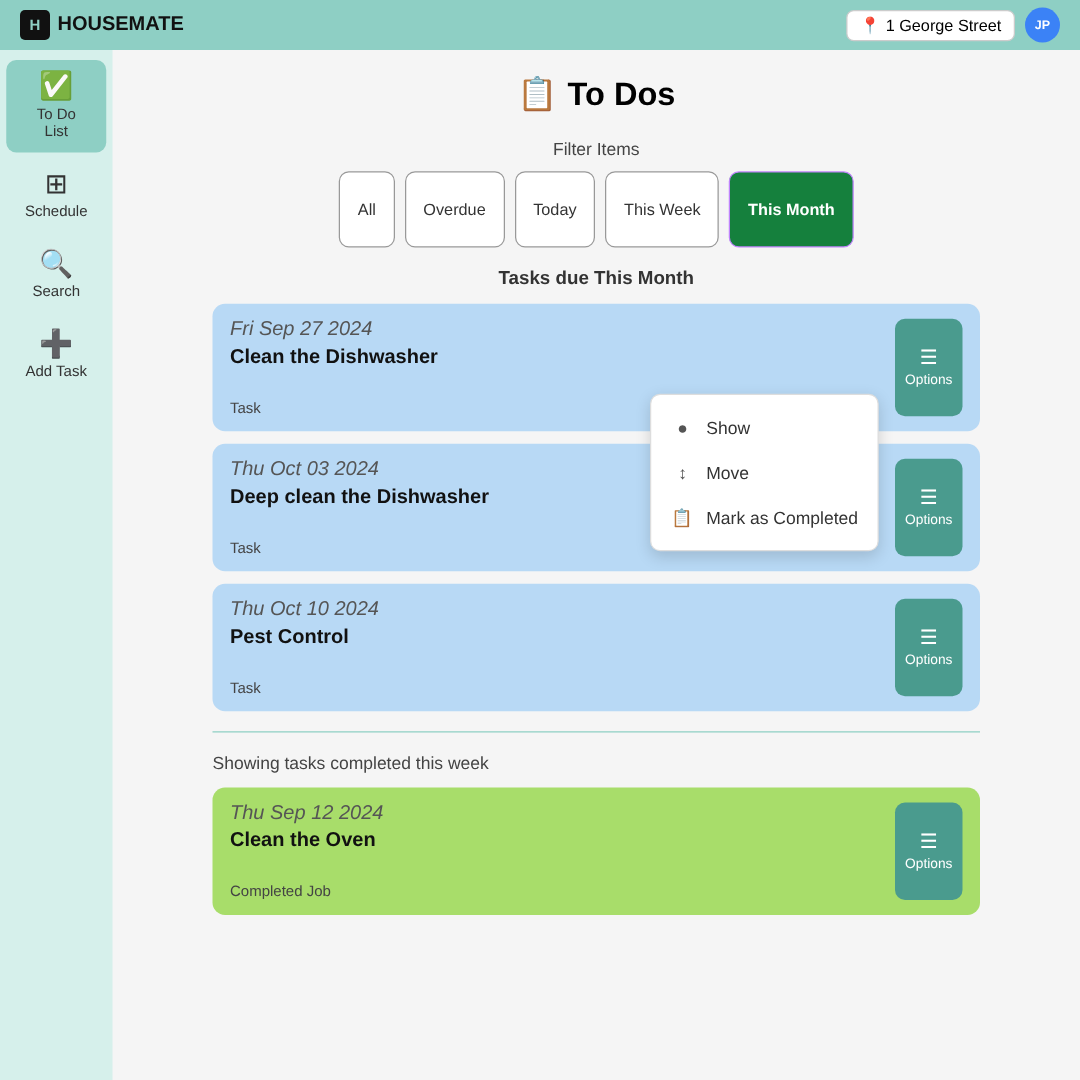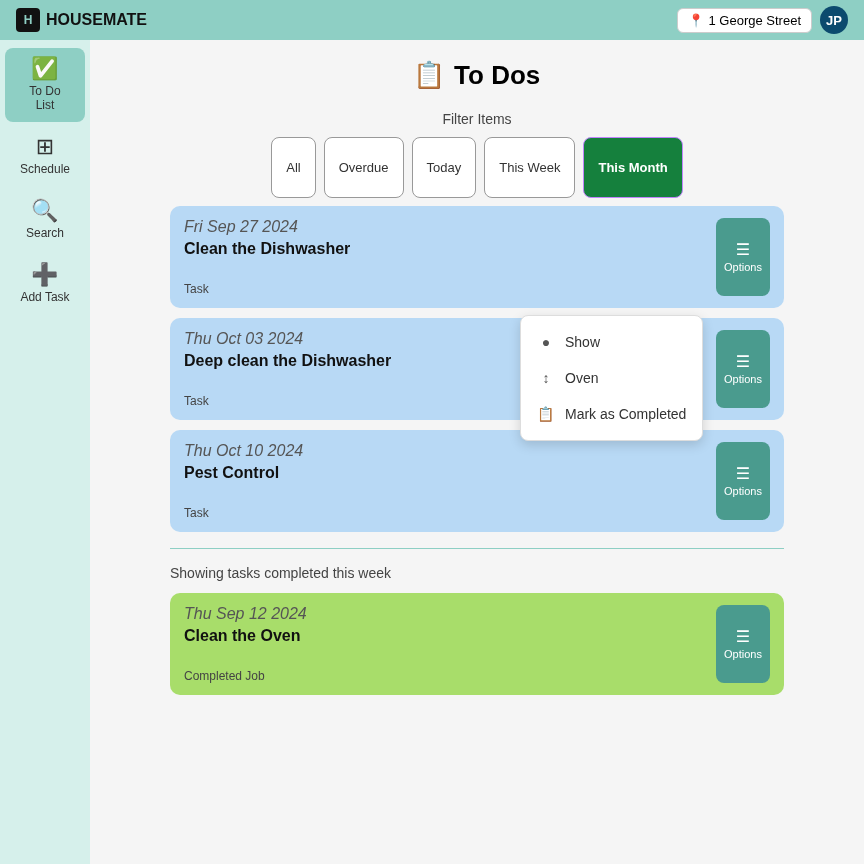--- a/index.html
+++ b/index.html
@@ -52,28 +52,28 @@
       border: 1px solid #ccc;
       border-radius: 6px;
       padding: 4px 10px;
       font-size: 13px;
       cursor: pointer;
       display: flex;
       align-items: center;
       gap: 4px;
     }
     .avatar-btn {
-      background: #0c4a6e;
+      background: #3b82f6;
       color: white;
       border: none;
       border-radius: 50%;
       width: 28px;
       height: 28px;
       font-weight: 700;
-      font-size: 13px;
+      font-size: 10px;
       cursor: pointer;
     }
 
     
     .app-body {
       display: flex;
       flex: 1;
       overflow: hidden;
     }
 
@@ -315,20 +315,21 @@
       <div class="filter-label">Filter Items</div>
       <div class="filter-buttons">
         <button class="filter-btn">All</button>
         <button class="filter-btn">Overdue</button>
         <button class="filter-btn">Today</button>
         <button class="filter-btn">This Week</button>
         <button class="filter-btn active">This Month</button>
       </div>
     </div>
 
+    <div class="section-heading">Tasks due This Month</div>
 
     <div>
 
       <div class="task-card" style="position:relative;">
         <div class="task-card-left">
           <span class="task-date">Fri Sep 27 2024</span>
           <span class="task-title">Clean the Dishwasher</span>
           <span class="task-type">Task</span>
         </div>
         <button class="options-btn">
@@ -362,21 +363,21 @@
       </div>
     </div>
 
     <div class="dropdown-menu">
       <div class="dropdown-item">
         <span class="dropdown-icon">●</span>
         <span>Show</span>
       </div>
       <div class="dropdown-item">
         <span class="dropdown-icon">↕</span>
-        <span>Oven</span>
+        <span>Move</span>
       </div>
       <div class="dropdown-item">
         <span class="dropdown-icon">📋</span>
         <span>Mark as Completed</span>
       </div>
     </div>
 
     <hr class="divider">
 
     <div class="completed-section-label">Showing tasks completed this week</div>

